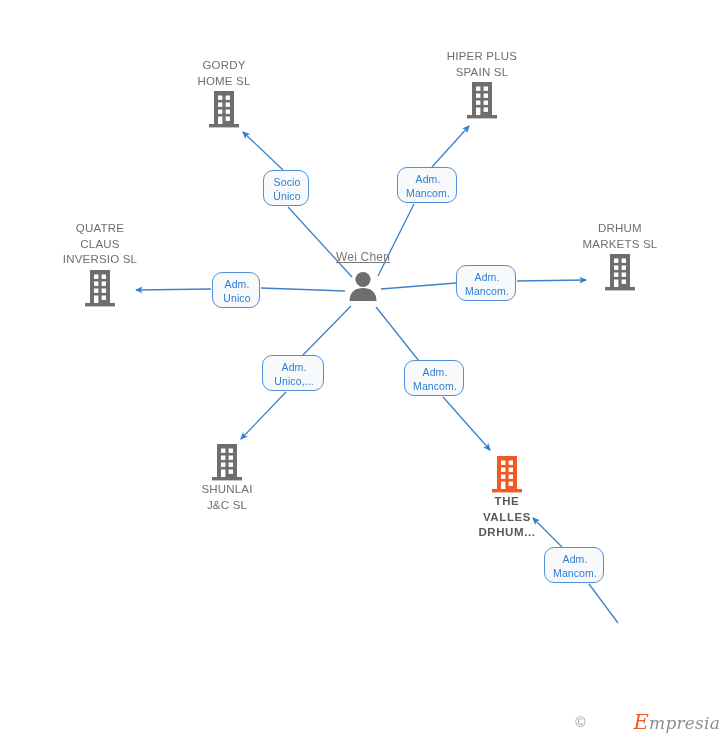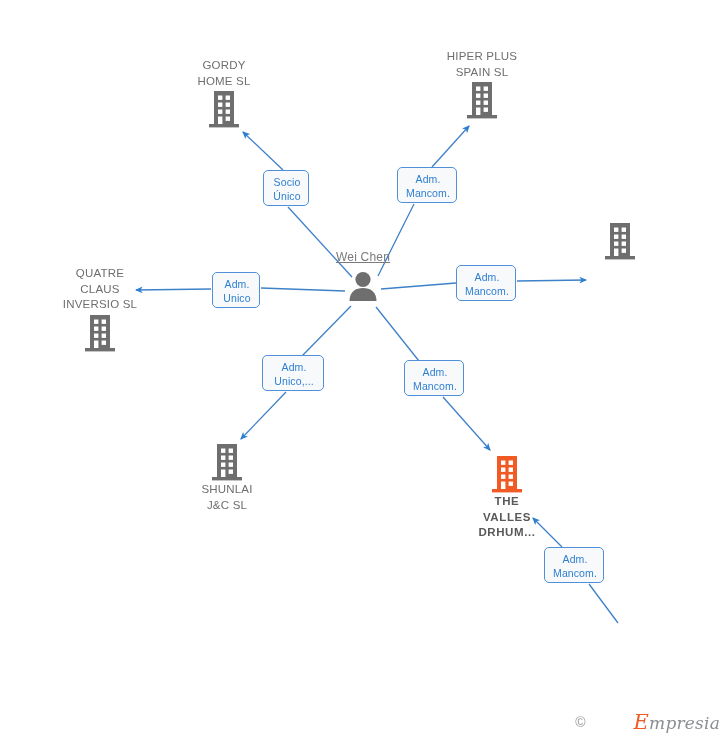--- a/index.html
+++ b/index.html
@@ -58,21 +58,21 @@
     justify-content: center;
   }
   .node-icon svg {
     display: block;
   }
   .edge-badge {
     position: absolute;
     box-sizing: border-box;
     background: #f7f9fb;
     border: 1.3px solid #4f90d8;
-    border-radius: 5px;
+    border-radius: 10px;
     color: #2f7fd1;
     font-size: 10.5px;
     line-height: 14px;
     text-align: center;
     padding: 4px 2px 3px 4px;
     white-space: pre-line;
     letter-spacing: 0.1px;
     transform: translate(-50%, -50%);
   }
   #watermark {
@@ -180,41 +180,43 @@
         <rect x="11" y="13.5" width="4.4" height="4.4" fill="#ffffff"></rect>
         <rect x="18.6" y="13.5" width="4.4" height="4.4" fill="#ffffff"></rect>
         <rect x="11" y="20.5" width="4.4" height="4.4" fill="#ffffff"></rect>
         <rect x="18.6" y="20.5" width="4.4" height="4.4" fill="#ffffff"></rect>
         <rect x="11" y="27.5" width="4.4" height="7.5" fill="#ffffff"></rect>
         <rect x="18.6" y="27.5" width="4.4" height="4.4" fill="#ffffff"></rect>
       </svg>
     </div>
   </div>
 
-  <div class="node" style="left:100px; top:221px;margin-top:45px;">
+  <div class="node" style="left:100px; top:221px;">
     <div class="node-label company">QUATRE
 CLAUS
 INVERSIO  SL</div>
     <div class="node-icon">
       <svg width="34" height="40" viewBox="0 0 34 40" aria-hidden="true">
         <rect x="7" y="2" width="20" height="33" fill="#6e6e6e"></rect>
         <rect x="2" y="35" width="30" height="3.4" fill="#6e6e6e"></rect>
         <rect x="11" y="6.5" width="4.4" height="4.4" fill="#ffffff"></rect>
         <rect x="18.6" y="6.5" width="4.4" height="4.4" fill="#ffffff"></rect>
         <rect x="11" y="13.5" width="4.4" height="4.4" fill="#ffffff"></rect>
         <rect x="18.6" y="13.5" width="4.4" height="4.4" fill="#ffffff"></rect>
         <rect x="11" y="20.5" width="4.4" height="4.4" fill="#ffffff"></rect>
         <rect x="18.6" y="20.5" width="4.4" height="4.4" fill="#ffffff"></rect>
         <rect x="11" y="27.5" width="4.4" height="7.5" fill="#ffffff"></rect>
         <rect x="18.6" y="27.5" width="4.4" height="4.4" fill="#ffffff"></rect>
       </svg>
     </div>
   </div>
 
   <div class="node" style="left:620px; top:221px;">
+    <div class="node-label company">DRHUM
+MARKETS  SL</div>
     <div class="node-icon">
       <svg width="34" height="40" viewBox="0 0 34 40" aria-hidden="true">
         <rect x="7" y="2" width="20" height="33" fill="#6e6e6e"></rect>
         <rect x="2" y="35" width="30" height="3.4" fill="#6e6e6e"></rect>
         <rect x="11" y="6.5" width="4.4" height="4.4" fill="#ffffff"></rect>
         <rect x="18.6" y="6.5" width="4.4" height="4.4" fill="#ffffff"></rect>
         <rect x="11" y="13.5" width="4.4" height="4.4" fill="#ffffff"></rect>
         <rect x="18.6" y="13.5" width="4.4" height="4.4" fill="#ffffff"></rect>
         <rect x="11" y="20.5" width="4.4" height="4.4" fill="#ffffff"></rect>
         <rect x="18.6" y="20.5" width="4.4" height="4.4" fill="#ffffff"></rect>

